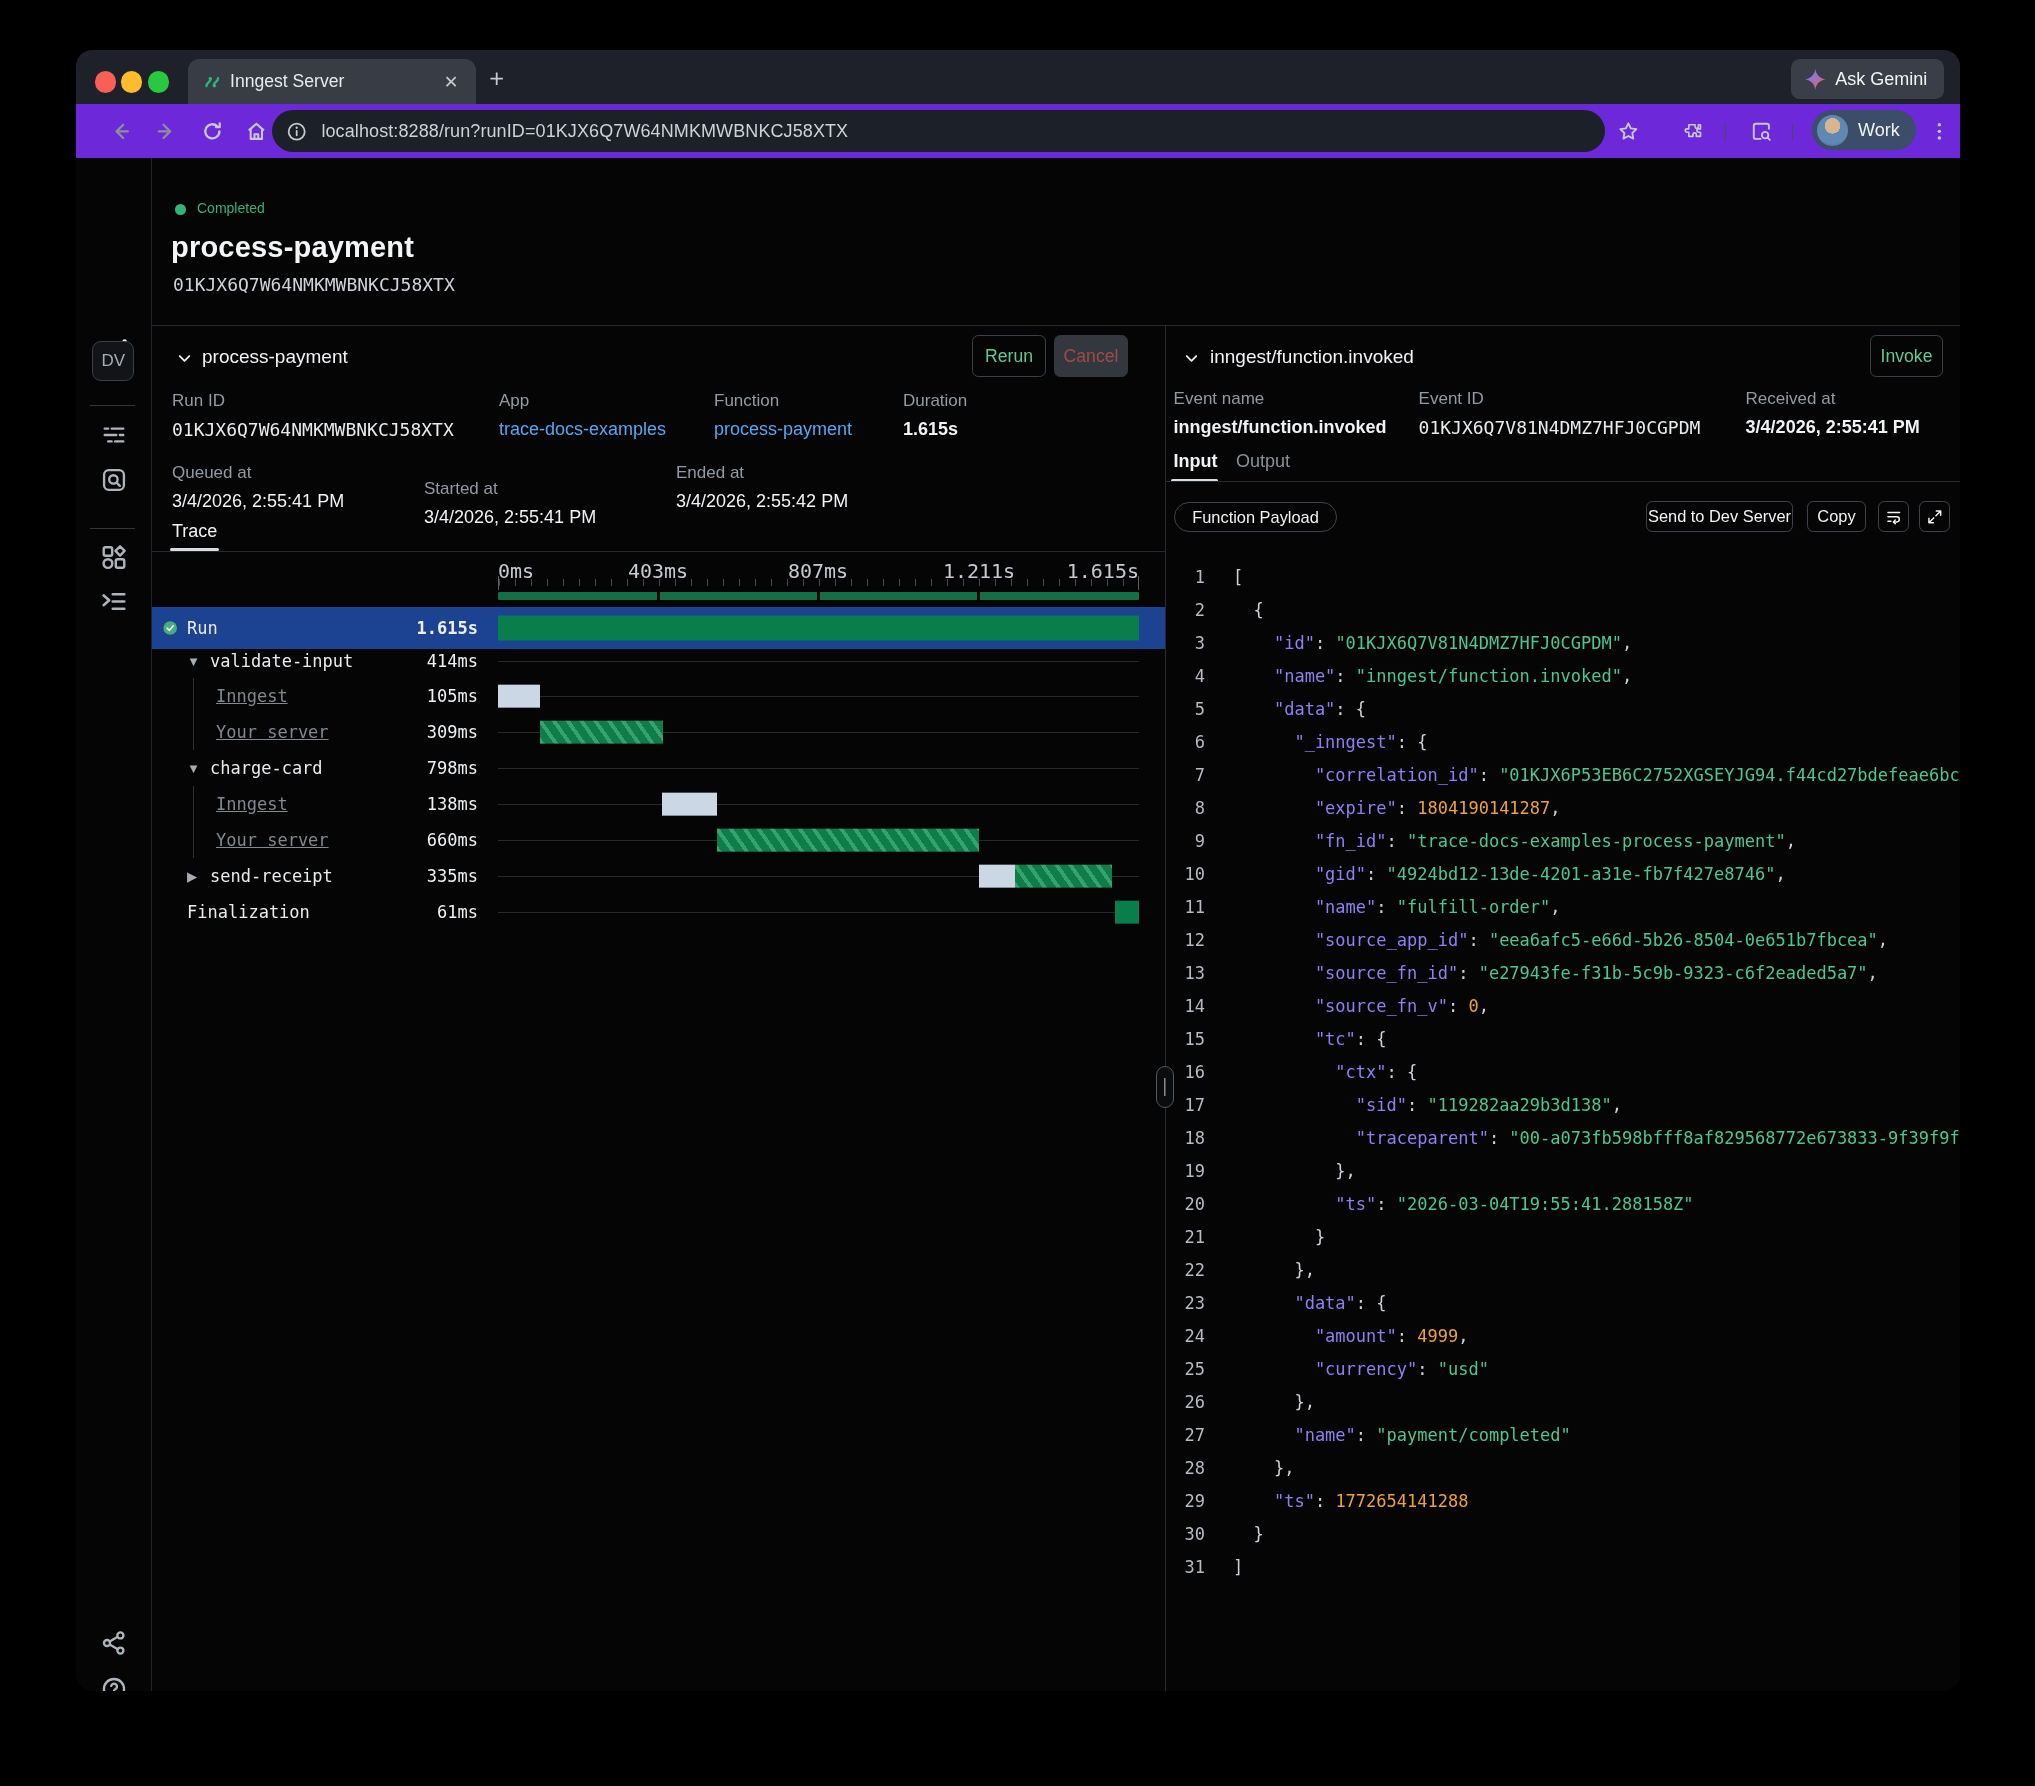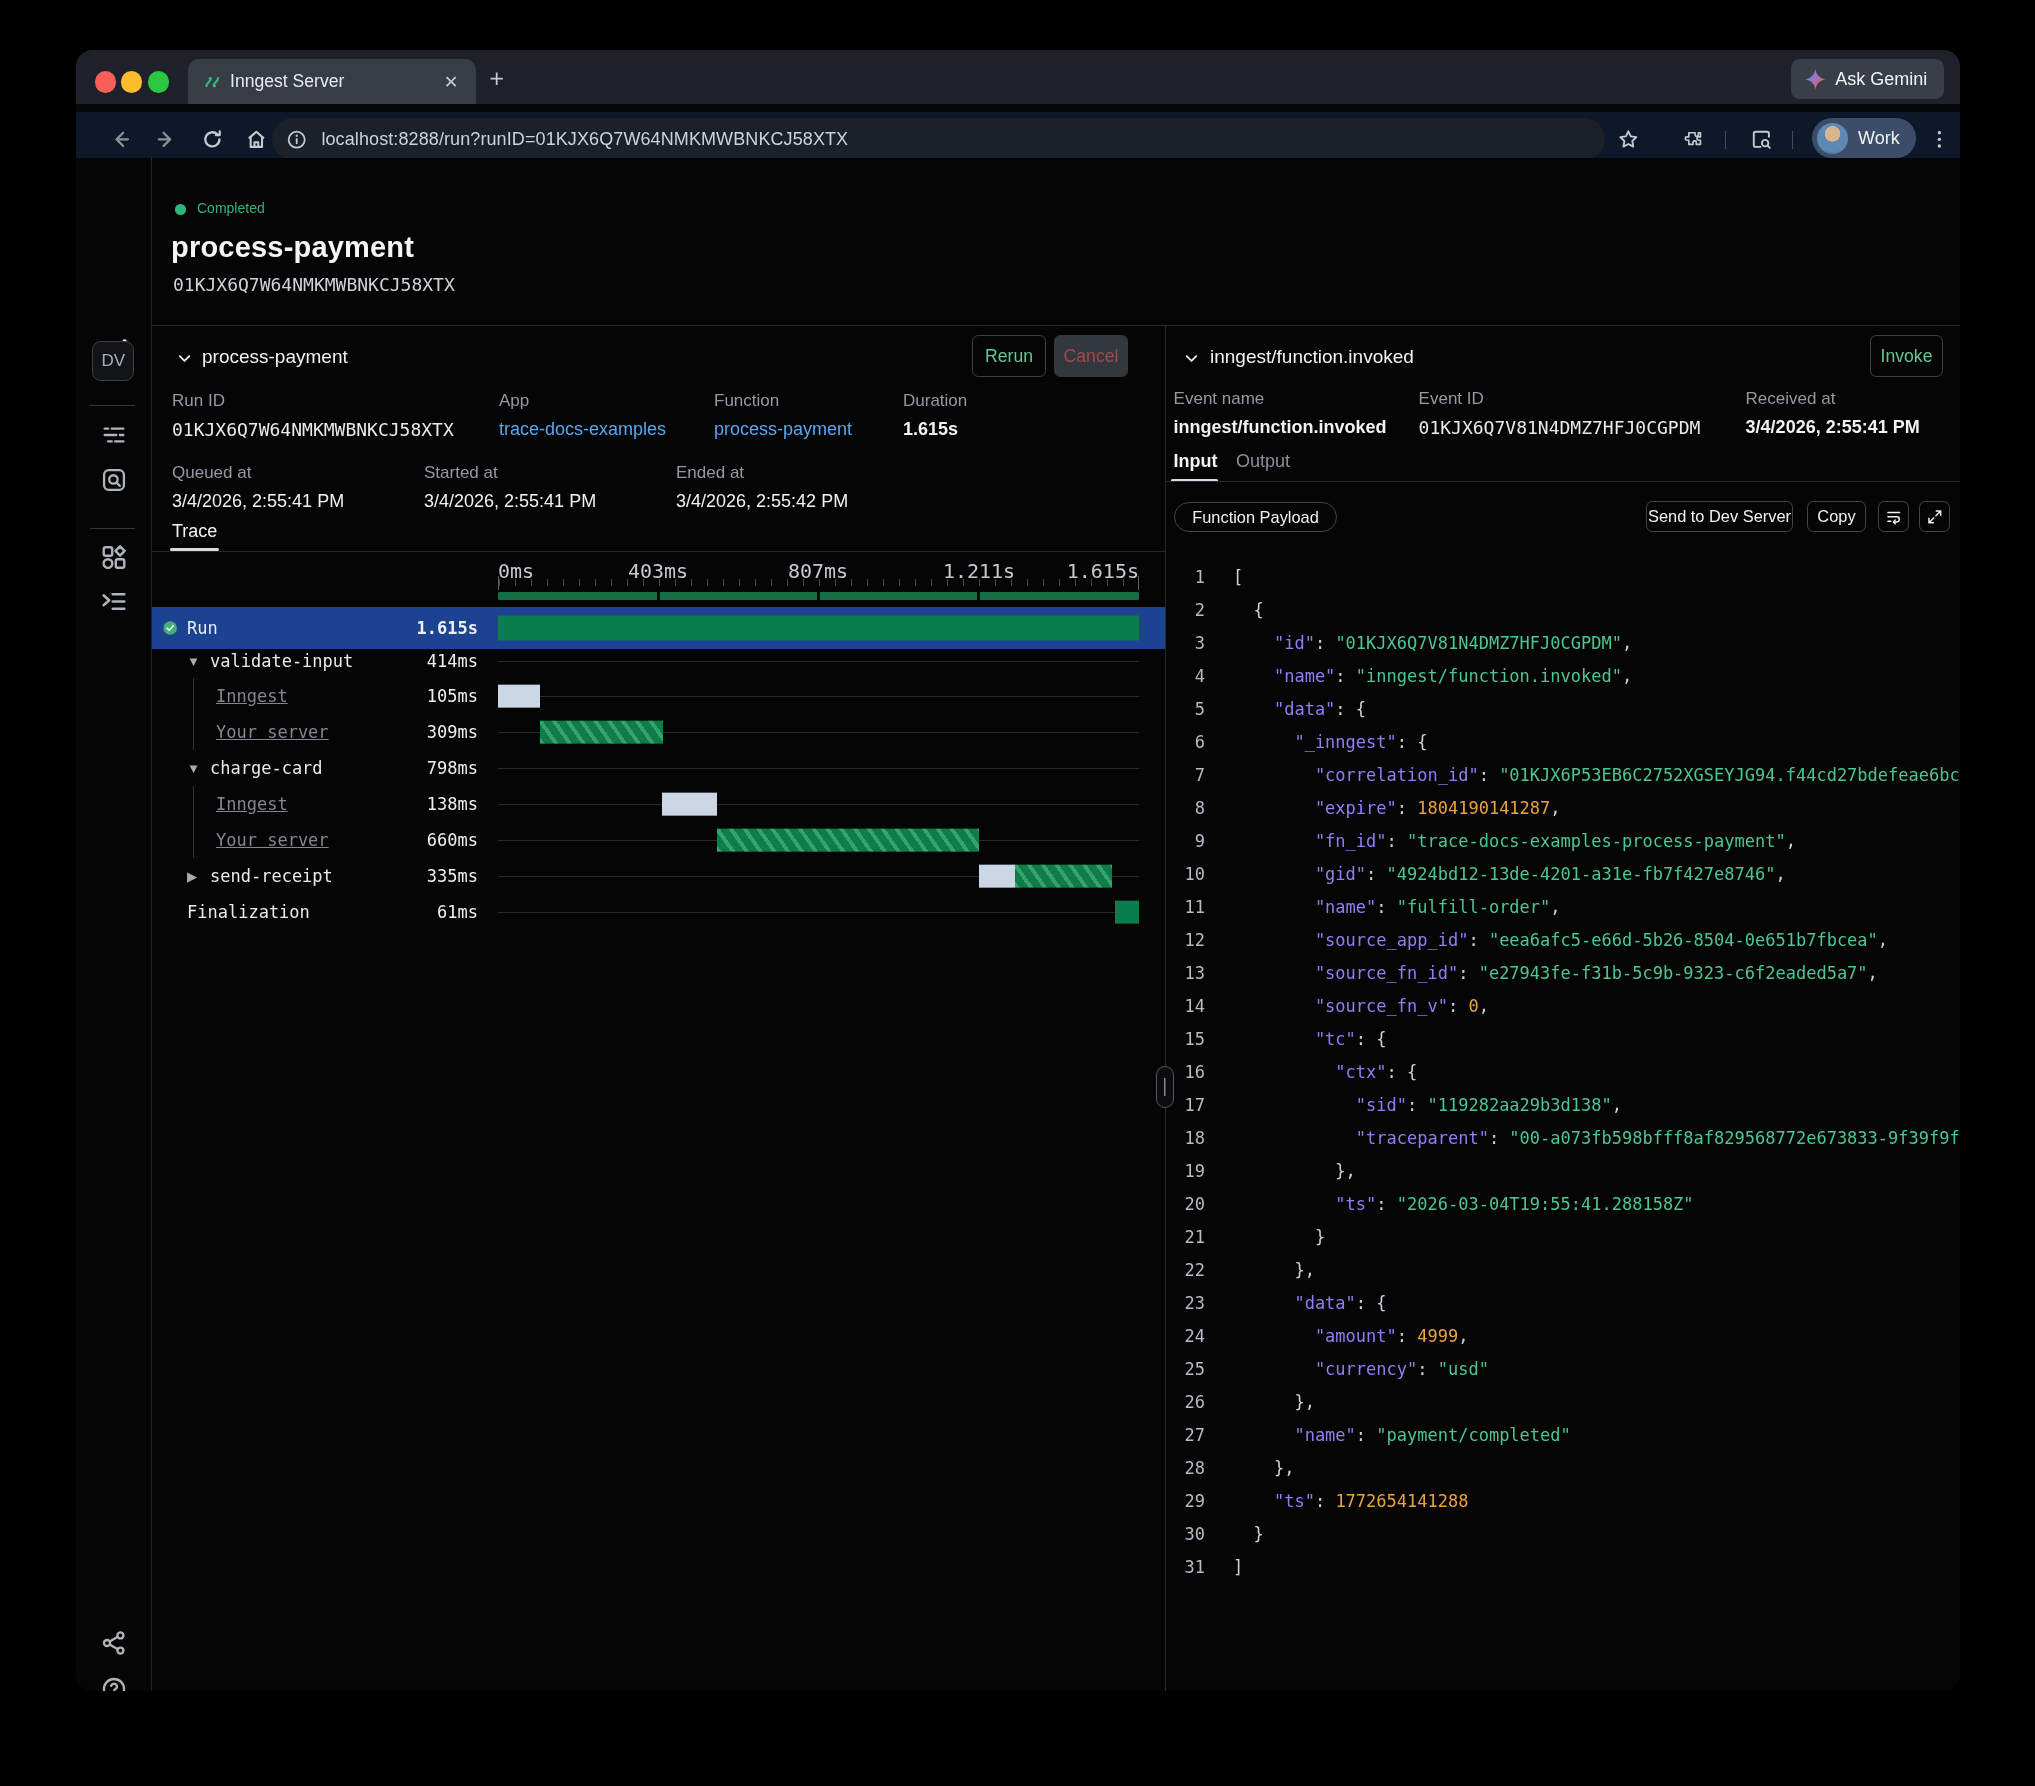--- a/index.html
+++ b/index.html
@@ -20,21 +20,21 @@
   .tab { position:absolute; left:112px; top:8.8px; width:288px; height:45px; background:#383c45;
          border-radius:11.3px 11.3px 0 0; }
   .tab .fav { position:absolute; left:14px; top:12.6px; }
   .tab .ttl { position:absolute; left:42px; top:12.6px; font-size:17.6px; color:#e8eaed; }
   .tab .cls { position:absolute; right:17.6px; top:13.2px; color:#c6cad0; font-size:17.6px; }
   .newtab { position:absolute; left:410px; top:17.6px; color:#c6cad0; }
   .gemini { position:absolute; right:16.4px; top:9.4px; height:40px; padding:0 16.4px 0 12.6px; background:#3a3e48;
             border-radius:8.8px; display:flex; align-items:center; gap:8.8px; color:#f1f3f4; font-size:18px; }
 
   
-  .toolbar { position:absolute; left:0; top:62px; width:100%; height:54px; background:#0f172a;text-align:right; }
+  .toolbar { position:absolute; left:0; top:54px; width:100%; height:54px; background:#6d28d9;text-align:right; }
   .nav-ic { position:absolute; top:15.7px; width:22.7px; height:22.7px; color:#c6cad0; }
   .urlpill { position:absolute; left:196px; top:6.3px; width:1333px; height:42px; background:#1c2028;
              border-radius:21px; display:flex; align-items:center; }
   .urlpill .info { margin-left:14px; color:#c6cad0; }
   .urlpill .url { margin-left:14px; font-size:18px; color:#ced2d8; letter-spacing:0.1px; }
   .tb-right { position:absolute; top:15.7px; color:#c6cad0; }
   .sep { position:absolute; top:19px; width:1.3px; height:17.6px; background:#474b52; }
   .workpill { position:absolute; left:1736px; top:6.3px; height:40px; padding:0 16.4px 0 5px; background:#3b4d68;
               border-radius:20px; display:flex; align-items:center; gap:10px; }
   .workpill .ava { width:31px; height:31px; border-radius:50%;
@@ -339,21 +339,21 @@
                 <div class="mcol" style="width: 138px;">
                   <div class="ml">Duration</div>
                   <div class="mv strong">1.615s</div>
                 </div>
               </div>
             <div class="meta-row" style="left:20px; top:137px;">
                 <div class="mcol" style="width: 252px;">
                   <div class="ml">Queued at</div>
                   <div class="mv ">3/4/2026, 2:55:41 PM</div>
                 </div>
-                <div class="mcol" style="width: 252px;">
+                <div class="mcol" style="width: 252px; margin-top: 16px;">
                   <div class="ml">Started at</div>
                   <div class="mv ">3/4/2026, 2:55:41 PM</div>
                 </div>
                 <div class="mcol" style="width: 252px;">
                   <div class="ml">Ended at</div>
                   <div class="mv ">3/4/2026, 2:55:42 PM</div>
                 </div>
               </div>
 
             <span class="tab-label" style="left:20px; top:195px;">Trace</span>

